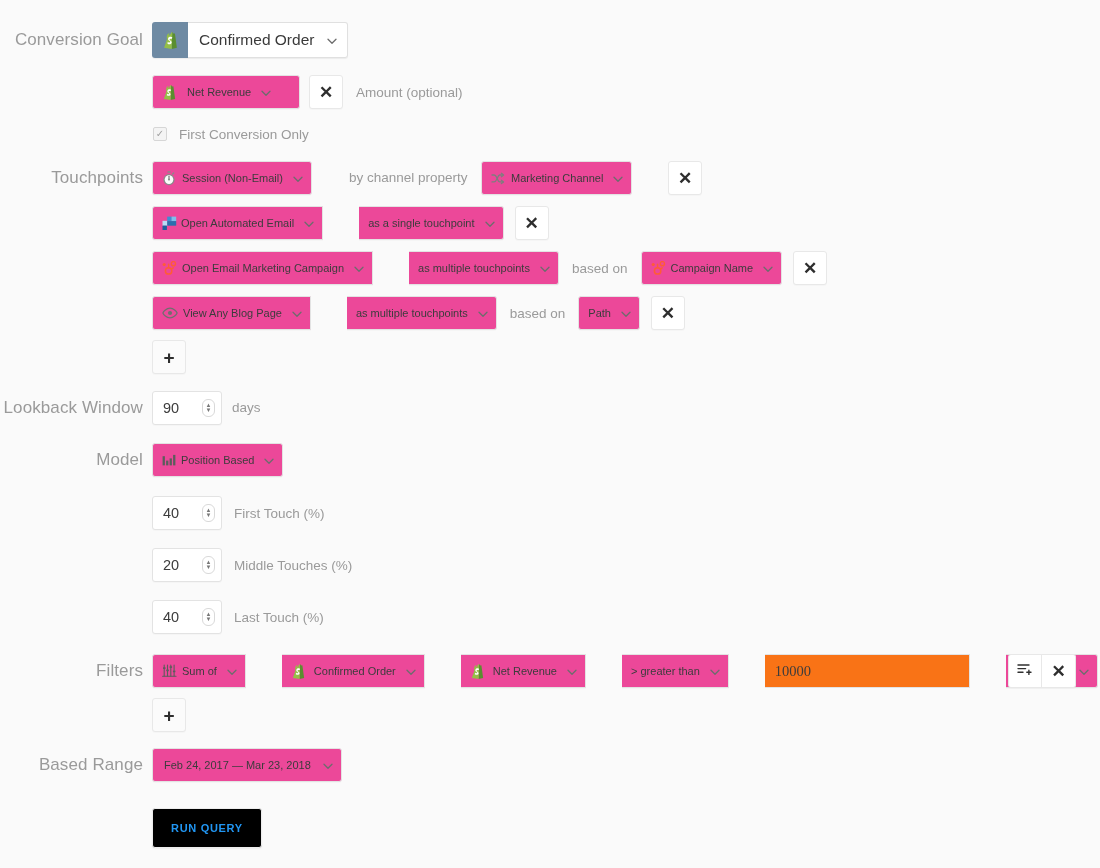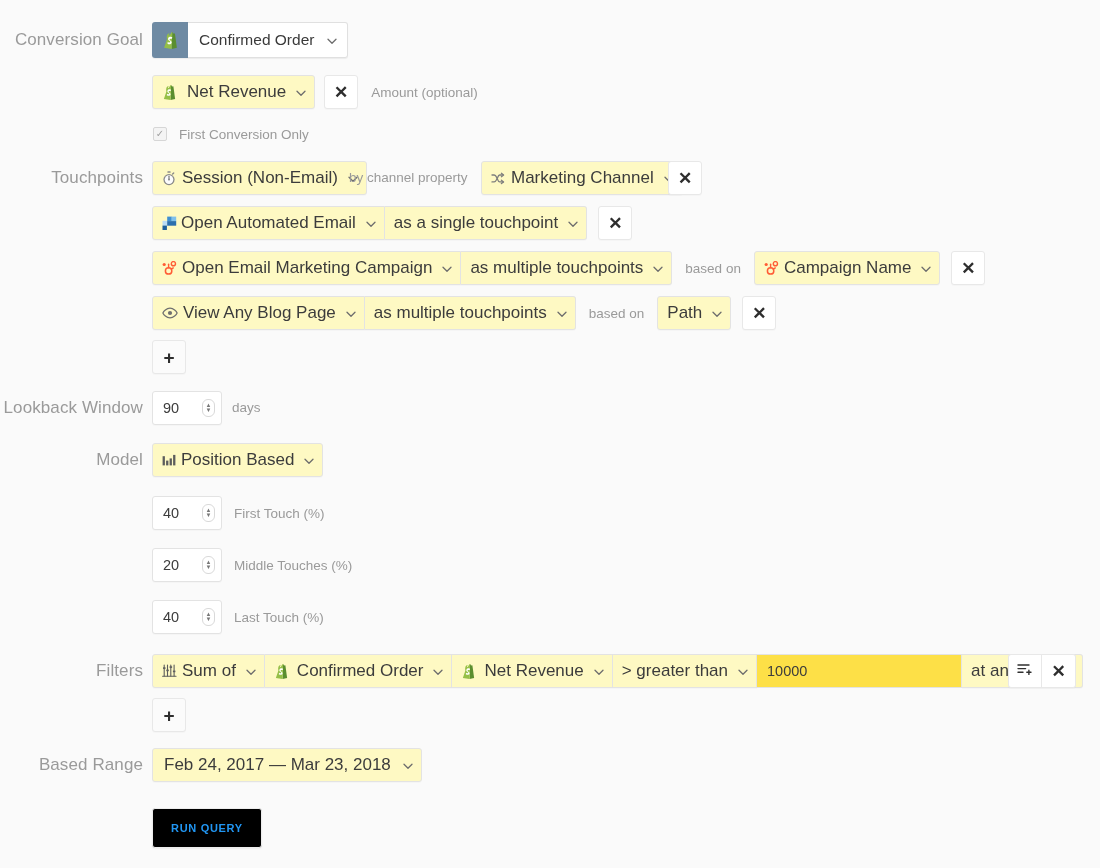--- a/index.html
+++ b/index.html
@@ -41,44 +41,44 @@
     width: 143px;
     height: 34px;
     display: flex;
     align-items: center;
     justify-content: flex-end;
   }
 
   
   .ctl {
     box-sizing: border-box;
-    background: #fef9c3;
+    background: #ec4899;
     border: 1px solid #e3e3e3;
     border-radius: 3px;
     height: 34px;
     display: flex;
     align-items: center;
     padding: 0 9px;
-    font-size: 17px;
+    font-size: 11px;
     color: #3c3c3c;
     white-space: nowrap;
     box-shadow: 0 1px 0 rgba(0,0,0,.02);
   }
   .ctl.sel { padding-right: 8px; }
   .ctl .cap { margin-right: 7px; }
   .ctl .ico { display: inline-flex; align-items: center; margin-right: 6px; flex: 0 0 auto; }
 
   .chev {
     width: 11px; height: 11px; flex: 0 0 auto;
     margin-left: 2px;
   }
   .chev svg { display: block; }
 
   
-  .group { display: flex; align-items: flex-end; }
+  .group { display: flex; align-items: flex-end; gap: 36px; }
   .group > .ctl { border-radius: 0; border-left-width: 0; }
   .group > .ctl:first-child { border-radius: 3px 0 0 3px; border-left-width: 1px; }
   .group > .ctl:last-child  { border-radius: 0 3px 3px 0; }
 
   
   .btn-sq {
     box-sizing: border-box;
     width: 34px; height: 34px;
     background: #fff;
     border: 1px solid #e8e8e8;
@@ -161,25 +161,25 @@
     display: flex; align-items: center;
     padding: 0 10px 0 11px;
     font-size: 15.5px; color: #3a3a3a;
   }
   .goal .field .cap { margin-right: 10px; }
 
   
   .tinput {
     box-sizing: border-box;
     height: 34px;
-    background: #fde047;
+    background: #f97316;
     border: 1px solid #e3e3e3;
     display: flex; align-items: center;
     padding: 0 10px;
-    font-size: 14.5px; color: #3c3c3c;
+    font-size: 14.5px; color: #3c3c3c; font-family: Liberation Serif, serif;
   }
 
   
   .runbtn {
     box-sizing: border-box;
     height: 40px;
     background: #000000;
     border: 1px solid #ececec;
     border-radius: 3px;
     display: inline-flex; align-items: center; justify-content: center;

